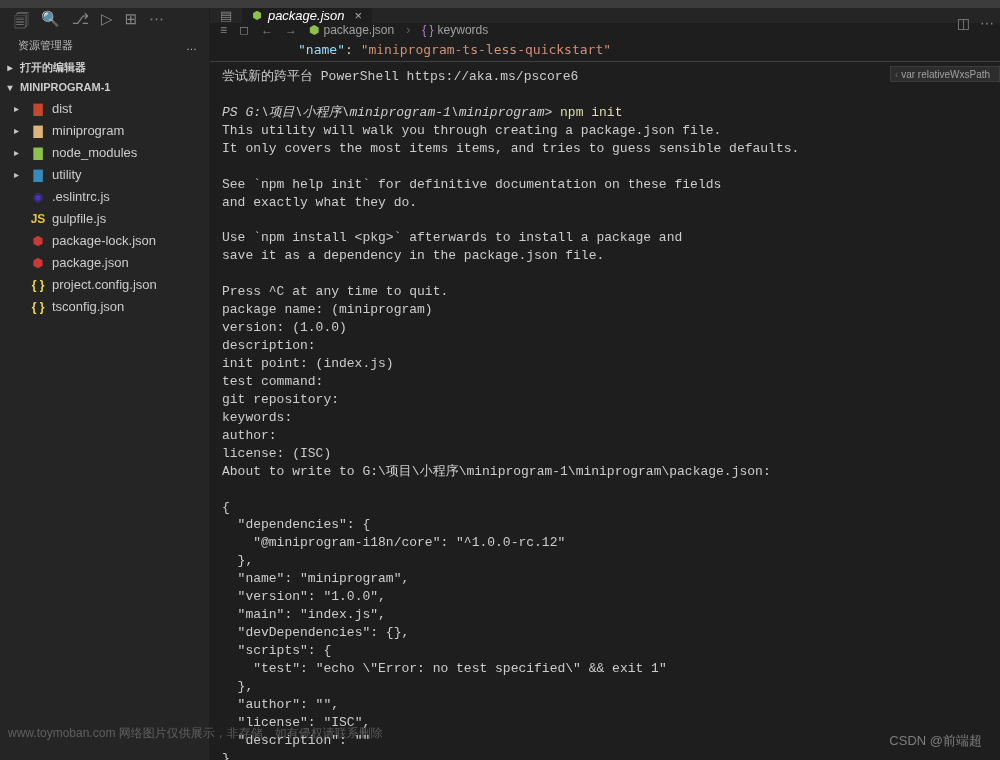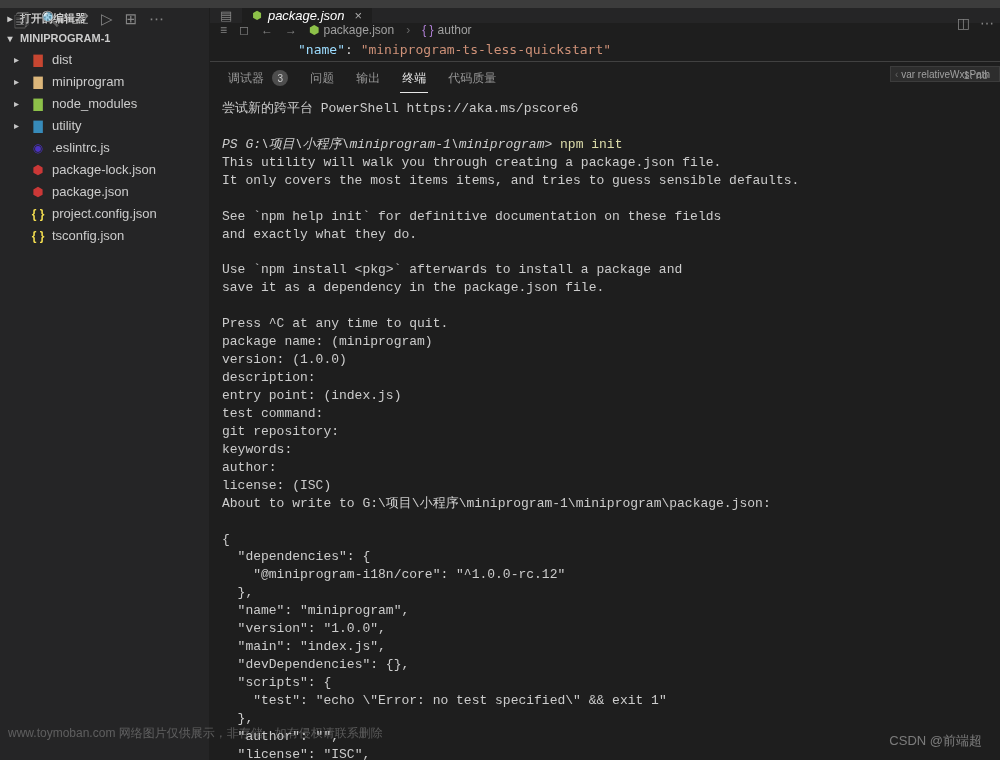--- a/index.html
+++ b/index.html
@@ -191,20 +191,24 @@
   <span>🗐</span>
   <span>🔍</span>
   <span>⎇</span>
   <span>▷</span>
   <span>⊞</span>
   <span>⋯</span>
 </div>
 
 <div class="main-area">
   <div class="sidebar">
+    <div class="sidebar-header">
+      <span>资源管理器</span>
+      <span>…</span>
+    </div>
     <div class="sidebar-section">
       <span class="chev">▸</span>
       <span>打开的编辑器</span>
     </div>
     <div class="sidebar-section">
       <span class="chev">▾</span>
       <span>MINIPROGRAM-1</span>
     </div>
     <div class="file-tree">
       <div class="tree-item">
@@ -223,20 +227,24 @@
           <span>node_modules</span>
         </div>
       <div class="tree-item">
           <span class="chev">▸</span>
           <span class="icon ic-folder-blue">▇</span>
           <span>utility</span>
         </div>
       <div class="tree-item nested">
           <span class="icon ic-eslint">◉</span>
           <span>.eslintrc.js</span>
+        </div>
+      <div class="tree-item nested">
+          <span class="icon ic-js">JS</span>
+          <span>gulpfile.js</span>
         </div>
       <div class="tree-item nested">
           <span class="icon ic-npm">⬢</span>
           <span>package-lock.json</span>
         </div>
       <div class="tree-item nested">
           <span class="icon ic-npm">⬢</span>
           <span>package.json</span>
         </div>
       <div class="tree-item nested">
@@ -271,61 +279,50 @@
       <span class="bcicon">◻</span>
       <span class="bcicon">←</span>
       <span class="bcicon">→</span>
       <span class="crumb">
         <span style="color:#8dc149">⬢</span>
         <span>package.json</span>
       </span>
       <span class="sep">›</span>
       <span class="crumb">
         <span style="color:#b180d7">{ }</span>
-        <span>author</span>
+        <span>keywords</span>
       </span>
     </div>
 
     <div class="right-rail">
       <span style="color:#666">‹</span>&nbsp;<span>var relativeWxsPath</span>
     </div>
 
     <div class="partial-line">
       <span class="code-key">"name"</span><span class="code-pun">: </span><span class="code-str">"miniprogram-ts-less-quickstart"</span>
     </div>
 
     <div class="panel">
-      <div class="panel-tabs">
-        <div class="panel-tab">
-          <span>调试器</span>
-          <span class="badge">3</span>
-        </div>
-        <div class="panel-tab"><span>问题</span></div>
-        <div class="panel-tab"><span>输出</span></div>
-        <div class="panel-tab active"><span>终端</span></div>
-        <div class="panel-tab"><span>代码质量</span></div>
-        <div class="panel-right-info"><span>1: no</span></div>
-      </div>
       <div class="terminal-body"><span>尝试新的跨平台 PowerShell https://aka.ms/pscore6</span>
 
 <span class="term-prompt">PS G:\项目\小程序\miniprogram-1\miniprogram&gt;</span> <span class="term-yellow">npm init</span>
 <span>This utility will walk you through creating a package.json file.</span>
 <span>It only covers the most items items, and tries to guess sensible defaults.</span>
 
 <span>See `npm help init` for definitive documentation on these fields</span>
 <span>and exactly what they do.</span>
 
 <span>Use `npm install &lt;pkg&gt;` afterwards to install a package and</span>
 <span>save it as a dependency in the package.json file.</span>
 
 <span>Press ^C at any time to quit.</span>
 <span>package name: (miniprogram)</span>
 <span>version: (1.0.0)</span>
 <span>description:</span>
-<span>entry point: (index.js)</span>
+<span>init point: (index.js)</span>
 <span>test command:</span>
 <span>git repository:</span>
 <span>keywords:</span>
 <span>author:</span>
 <span>license: (ISC)</span>
 <span>About to write to G:\项目\小程序\miniprogram-1\miniprogram\package.json:</span>
 
 <span>{
   "dependencies": {
     "@miniprogram-i18n/core": "^1.0.0-rc.12"

